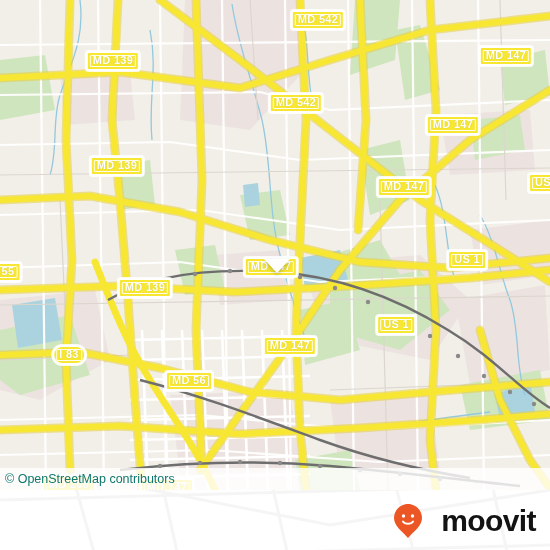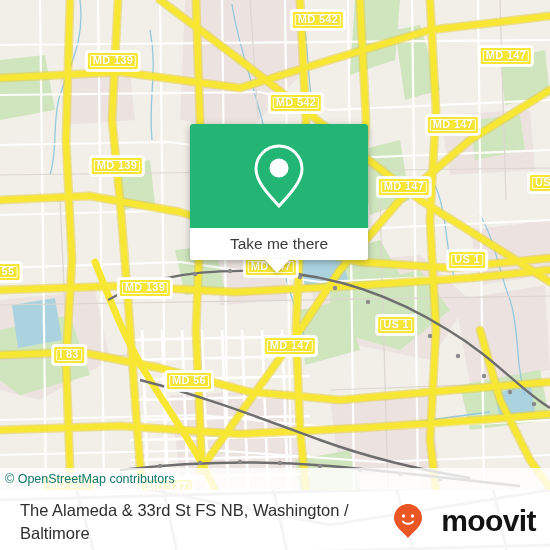--- a/index.html
+++ b/index.html
@@ -278,55 +278,45 @@
     <div class="shield" style="left:113px;top:61px;"><span>MD 139</span><i></i></div>
     <div class="shield" style="left:296px;top:103px;"><span>MD 542</span><i></i></div>
     <div class="shield" style="left:453px;top:125px;"><span>MD 147</span><i></i></div>
     <div class="shield" style="left:117px;top:166px;"><span>MD 139</span><i></i></div>
     <div class="shield" style="left:404px;top:187px;"><span>MD 147</span><i></i></div>
     <div class="shield" style="left:543px;top:183px;"><span>US</span><i></i></div>
     <div class="shield" style="left:467px;top:260px;"><span>US 1</span><i></i></div>
     <div class="shield" style="left:8px;top:272px;"><span>55</span><i></i></div>
     <div class="shield" style="left:145px;top:288px;"><span>MD 139</span><i></i></div>
     <div class="shield" style="left:396px;top:325px;"><span>US 1</span><i></i></div>
-    <div class="shield" style="left:69px;top:355px;"><span>I 83</span><i></i></div>
+    <div class="shield" style="left:69px;top:355px;border-radius:10px;"><span>I 83</span><i></i></div>
     <div class="shield" style="left:290px;top:346px;"><span>MD 147</span><i></i></div>
     <div class="shield" style="left:189px;top:381px;"><span>MD 56</span><i></i></div>
     <div class="shield" style="left:69px;top:485px;"><span>MD 208</span><i></i></div>
     <div class="shield" style="left:167px;top:488px;"><span>MD 147</span><i></i></div>
     <div class="shield" style="left:271px;top:267px;"><span>MD 147</span><i></i></div>
 
     <div class="attrib">© OpenStreetMap contributors</div>
   </div>
 
-  <div class="card">
-    <div class="card-head">
-      <svg width="52" height="66" viewBox="0 0 52 66">
-        <path d="M26 3 C13.3 3 3 13.3 3 26 C3 38 14 50 26 63 C38 50 49 38 49 26 C49 13.3 38.7 3 26 3 Z" fill="none" stroke="#ffffff" stroke-width="3"></path>
-        <circle cx="26" cy="25" r="9.5" fill="#ffffff"></circle>
-      </svg>
-    </div>
-    <div class="card-foot">Take me there</div>
-  </div>
   <div class="card-tip"></div>
 
   <div class="footer">
     <svg class="footer-wm" width="550" height="180" viewBox="0 0 550 180">
       <g stroke="#555" stroke-width="3" fill="none">
         <path d="M60 0 L110 180"></path>
           <path d="M150 0 L190 180"></path>
         <path d="M260 0 L300 180"></path>
           <path d="M380 0 L430 180"></path>
         <path d="M480 0 L520 180"></path>
         <path d="M0 70 L550 55"></path>
           <path d="M0 130 L550 115"></path>
         <path d="M0 30 L330 95 L550 60"></path>
       </g>
     </svg>
-    <div class="footer-title">The Alameda &amp; 33rd St FS NB, Washington / Baltimore</div>
     <div class="brand">
       <svg width="30" height="36" viewBox="0 0 30 36">
         <path d="M15 1 C7.3 1 1 7.3 1 15 C1 23 9 28 15 35 C21 28 29 23 29 15 C29 7.3 22.7 1 15 1 Z" fill="#ec5624"></path>
         <circle cx="10.5" cy="13" r="1.7" fill="#ffffff"></circle>
         <circle cx="19.5" cy="13" r="1.7" fill="#ffffff"></circle>
         <path d="M10 18.5 C12 21.6 18 21.6 20 18.5" stroke="#ffffff" stroke-width="2" fill="none" stroke-linecap="round"></path>
       </svg>
       <span class="brand-word">moovit</span>
     </div>
   </div>

